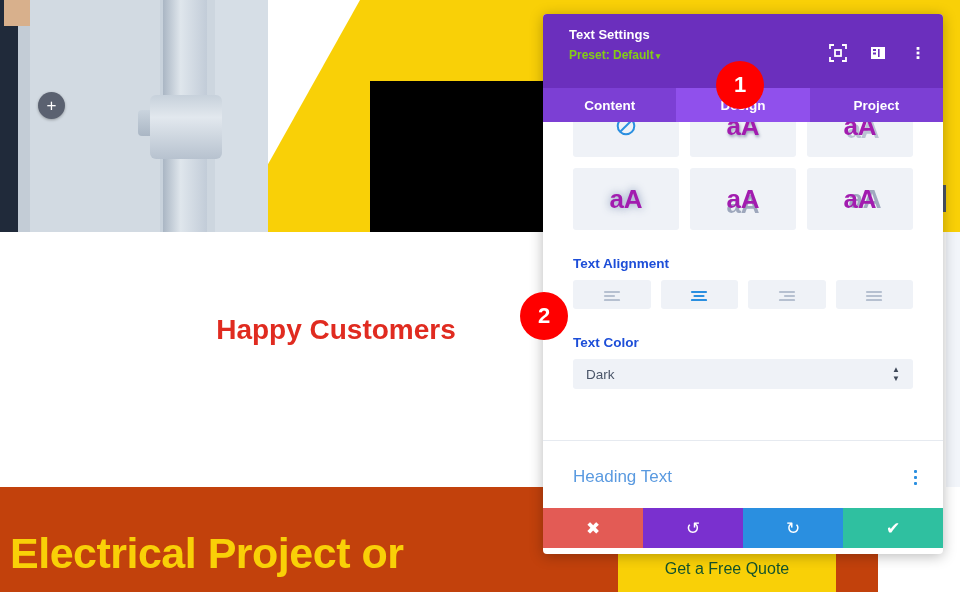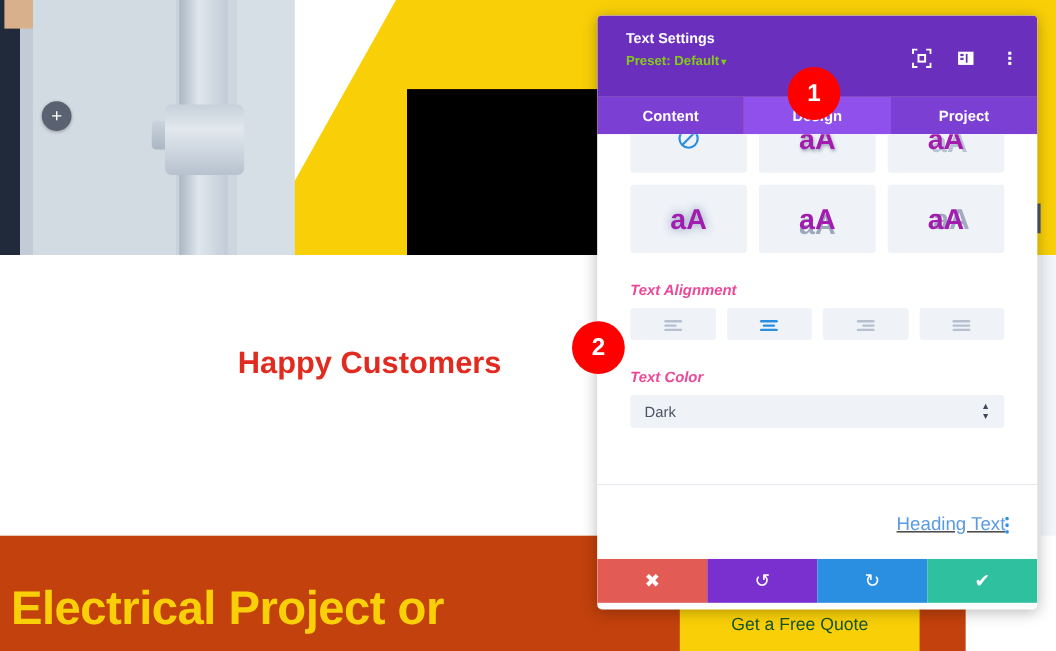--- a/index.html
+++ b/index.html
@@ -128,41 +128,41 @@
     font-size:26px;font-weight:bold;color:#a21caf;
   }
   .sc-none{color:#2a8fe0;font-size:24px;}
   .sh1{text-shadow:1px 2px 3px rgba(80,95,130,.55);}
   .sh2{text-shadow:3px 3px 0px rgba(120,135,165,.45);}
   .sh3{text-shadow:0 0 9px rgba(110,130,170,.85);}
   .sh4{text-shadow:0 5px 0px rgba(90,105,140,.55);}
   .sh5{text-shadow:5px 0px 0px rgba(95,110,145,.55);}
 
   .field-label{
-    color:#ec4899;font-size:13.5px;font-weight:bold;margin:26px 0 9px;font-style:italic;
+    color:#1d4ed8;font-size:13.5px;font-weight:bold;margin:26px 0 9px;
   }
   .align-row{display:grid;grid-template-columns:repeat(4,1fr);gap:10px;}
   .align-btn{
     height:29px;background:#eff2f7;border-radius:3px;
     display:flex;align-items:center;justify-content:center;
   }
   .align-btn svg line{stroke:#b6c0d0;stroke-width:2.2;stroke-linecap:round;}
   .align-btn.active svg line{stroke:#2a8fe0;}
 
   .select-box{
     height:30px;background:#eff2f7;border-radius:3px;
     display:flex;align-items:center;justify-content:space-between;
     padding:0 13px;box-sizing:border-box;color:#4a5568;font-size:13.5px;
   }
   .spin{display:flex;flex-direction:column;gap:2px;align-items:center;color:#3d4758;font-size:8px;line-height:7px;}
 
   .divider{position:absolute;left:0;right:0;top:318px;height:1px;background:#e6eaf0;}
   .heading-row{
     position:absolute;left:30px;right:26px;top:345px;
-    display:flex;align-items:center;justify-content:flex-end;text-decoration:underline;
+    display:flex;align-items:center;justify-content:space-between;
   }
   .heading-row .ht{color:#5a9ae0;font-size:17px;}
   .vdots{display:flex;flex-direction:column;gap:3px;}
   .vdots i{width:3px;height:3px;background:#2a8fe0;display:block;border-radius:1px;}
 
   .action-bar{display:flex;height:40px;}
   .action-bar div{
     flex:1;display:flex;align-items:center;justify-content:center;
     color:#ffffff;font-size:17px;
   }

